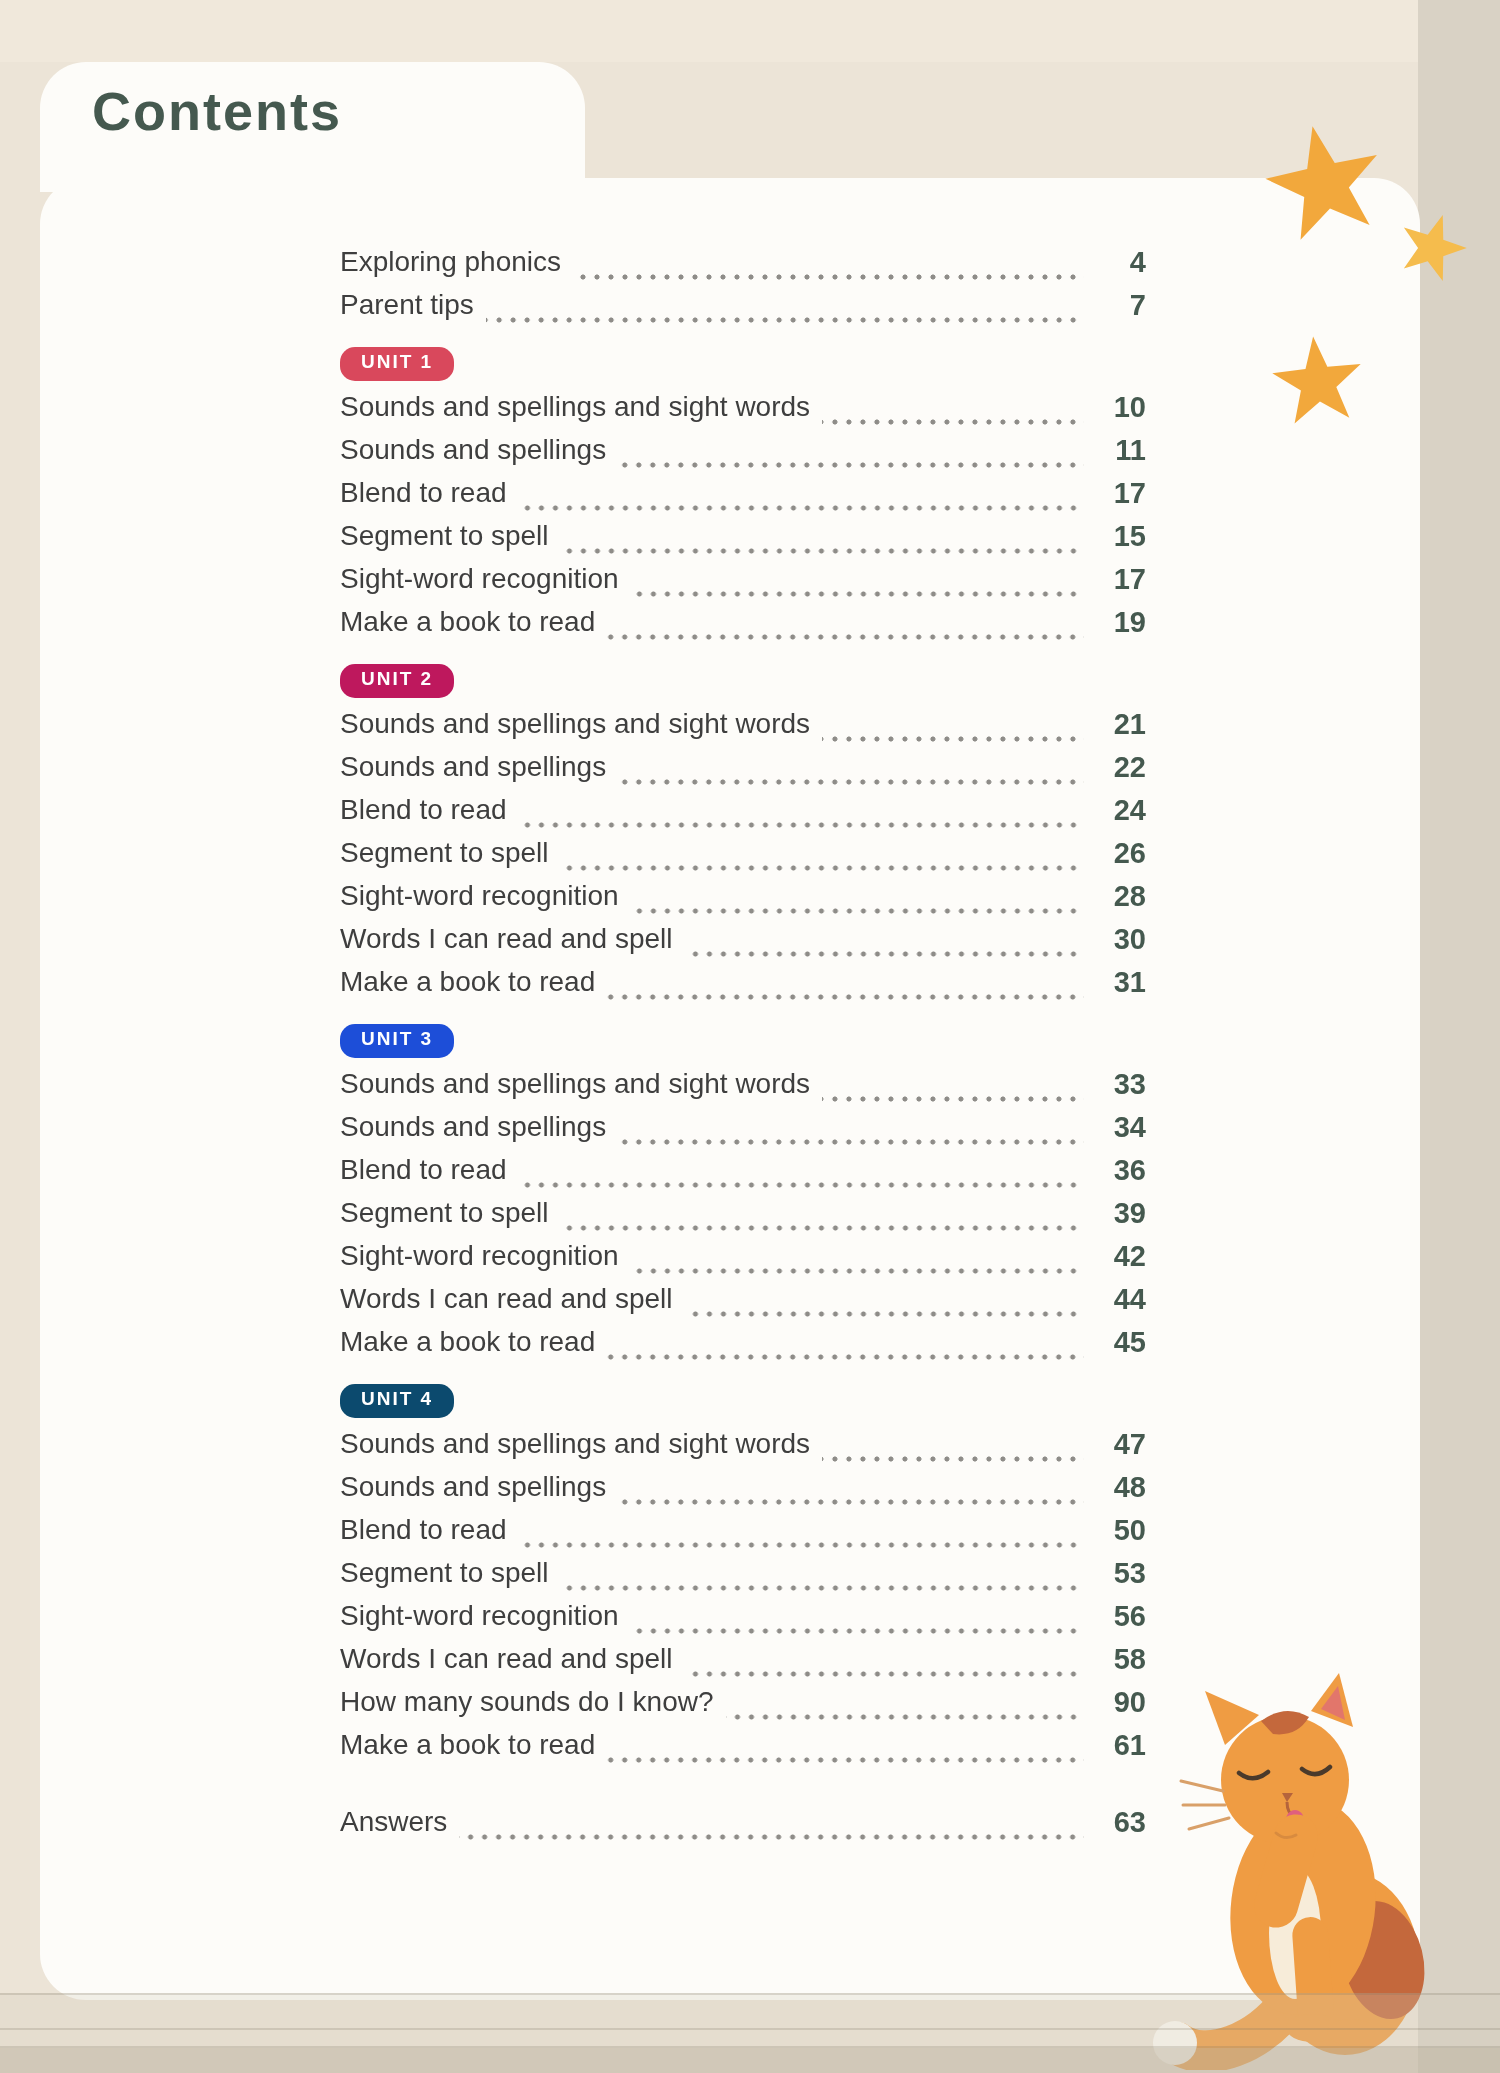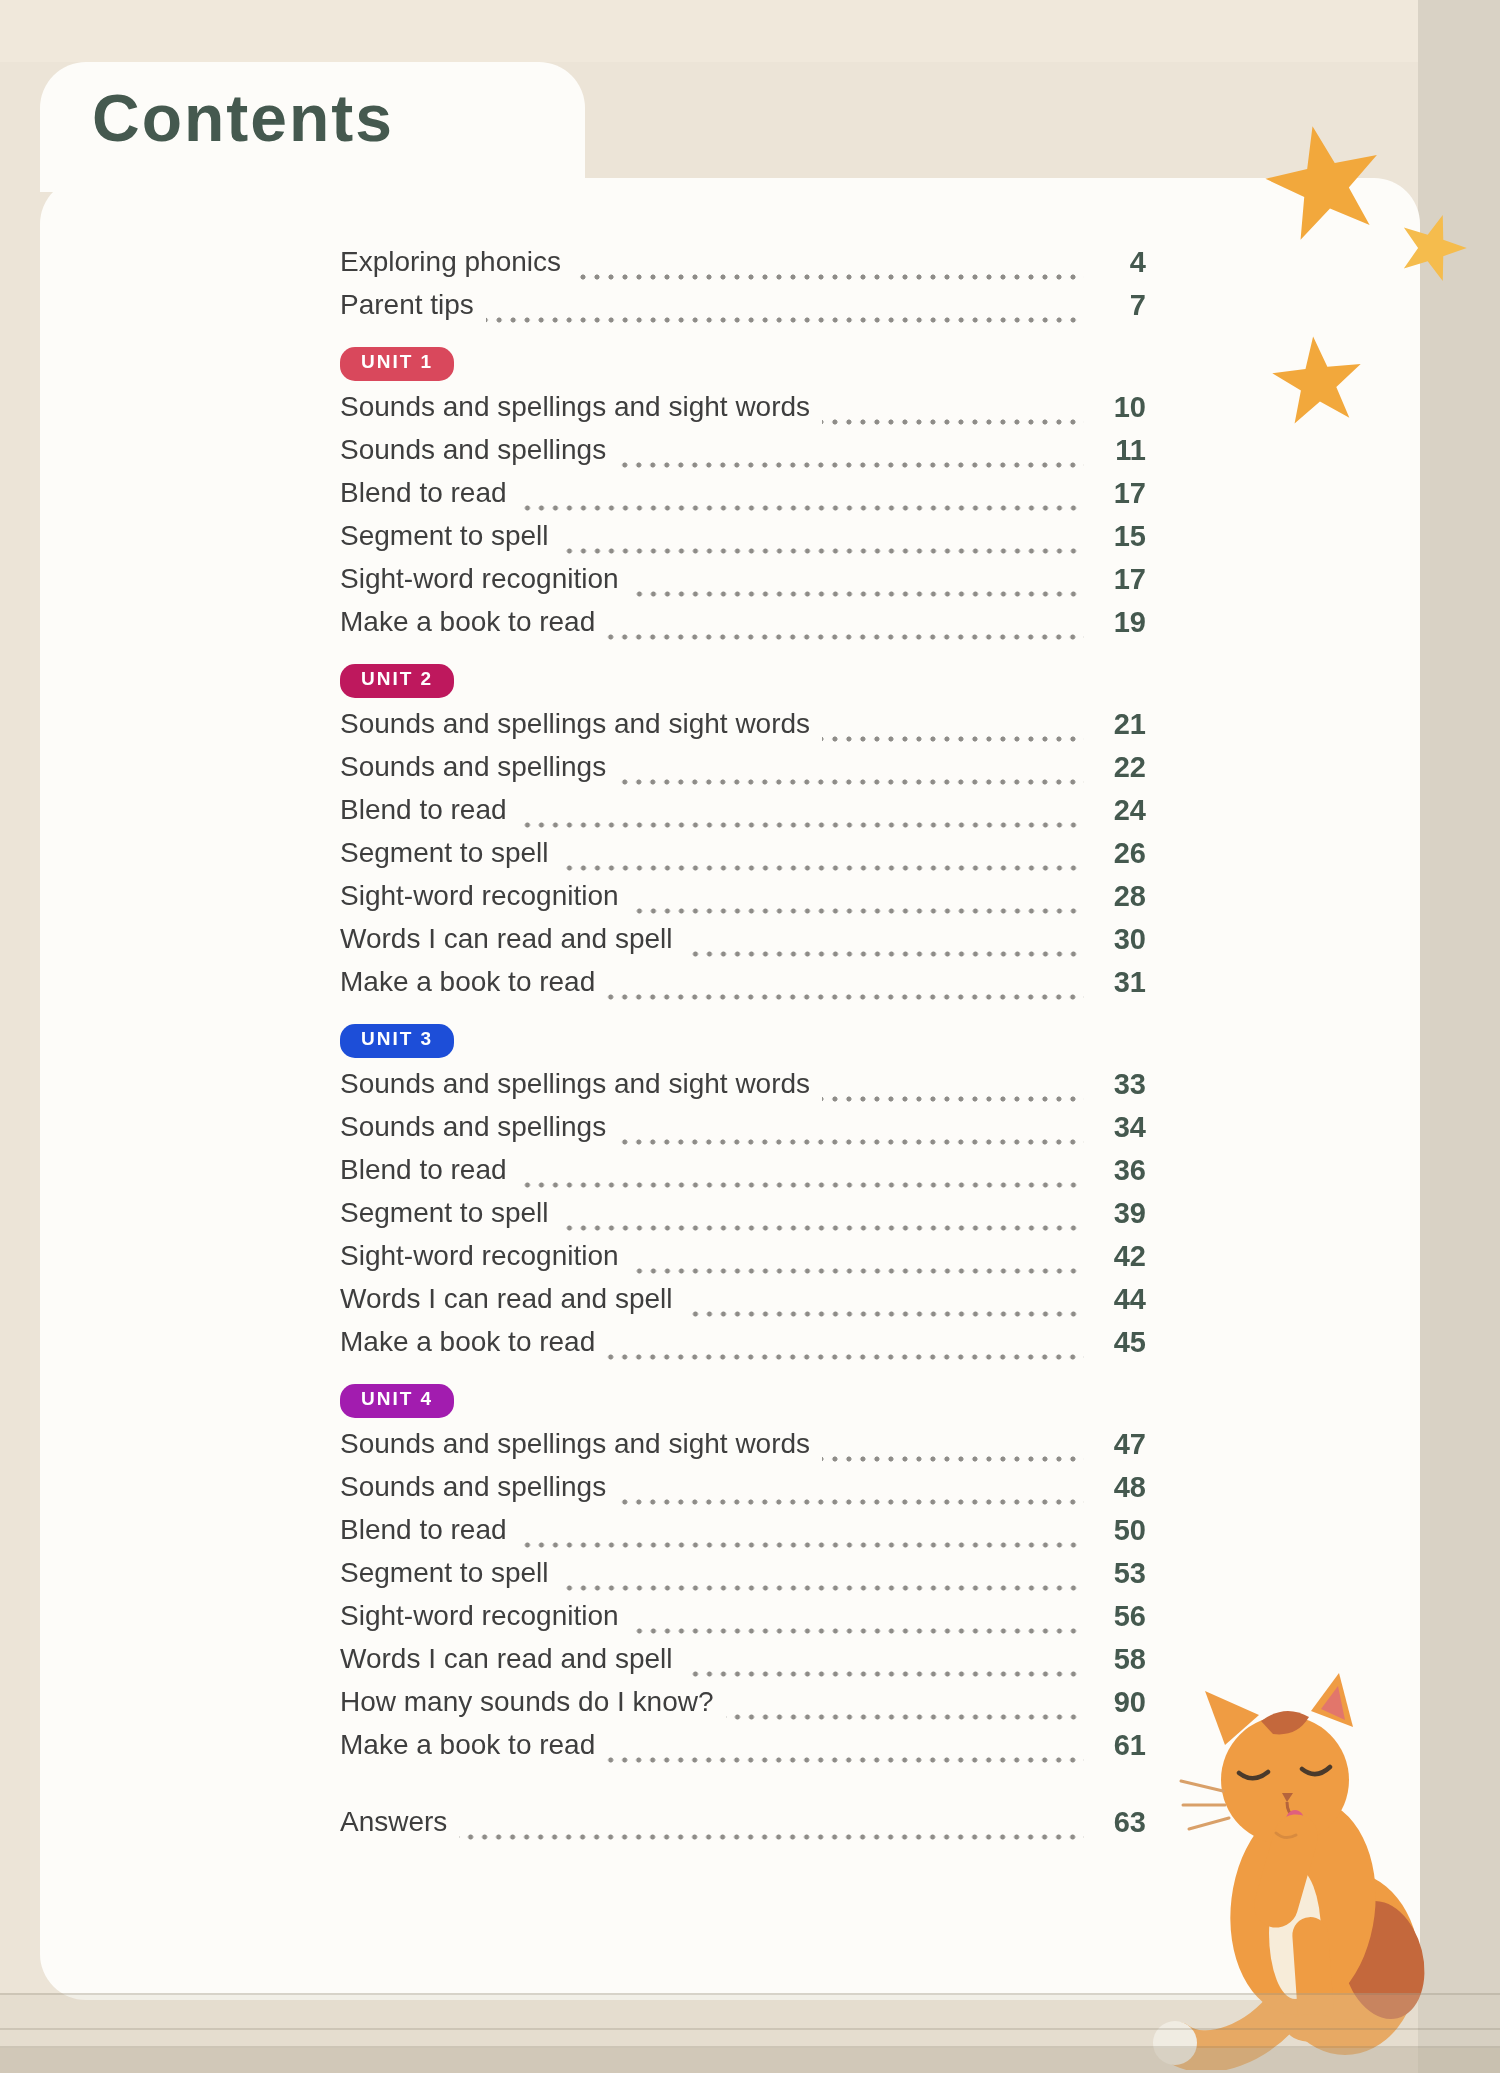--- a/index.html
+++ b/index.html
@@ -18,38 +18,38 @@
   .tab{
     position:absolute;left:40px;top:62px;width:545px;height:130px;
     background:#FDFCF9;border-radius:46px 46px 0 0;
   }
   .card{
     position:absolute;left:40px;top:178px;width:1380px;height:1822px;
     background:#FDFCF9;border-radius:46px;
   }
   .title{
     position:absolute;left:92px;top:80px;
-    font-size:66px;font-weight:bold;letter-spacing:2px;color:#45594F;
+    font-size:54px;font-weight:bold;letter-spacing:2px;color:#45594F;
   }
 
   .toc{position:absolute;left:340px;top:246px;width:806px;}
   .row{display:flex;align-items:flex-start;height:43px;font-size:28px;color:#3E3E3E;}
   .lbl{white-space:nowrap;}
   .dots{
     flex:1;margin:0 6px 0 12px;height:6px;align-self:flex-end;margin-bottom:9px;
     background-image:radial-gradient(circle at 3px 3px,#8E8C88 2.2px,transparent 2.9px);
     background-size:14px 6px;background-repeat:repeat-x;background-position:right bottom;
   }
   .pg{min-width:56px;text-align:right;font-weight:bold;color:#45594F;font-size:29px;}
 
   .badge{
     display:inline-block;margin:15px 0 10px 0;padding:4px 21px 8px 21px;
     border-radius:15px;color:#FFFFFF;font-weight:bold;font-size:19px;letter-spacing:2px;
   }
-  .u1{background:#D9485C;} .u2{background:#be185d;} .u3{background:#1d4ed8;} .u4{background:#a21caf;}
+  .u1{background:#D9485C;} .u2{background:#be185d;} .u3{background:#1d4ed8;} .u4{background:#0c4a6e;}
   .answers{margin-top:34px;}
 
   .stars{position:absolute;left:1240px;top:105px;width:260px;height:340px;}
   .cat{position:absolute;left:1145px;top:1665px;width:320px;height:405px;}
 </style>
 </head>
 <body>
 
 <div class="bg-top"></div>
 <div class="bg-right"></div>

